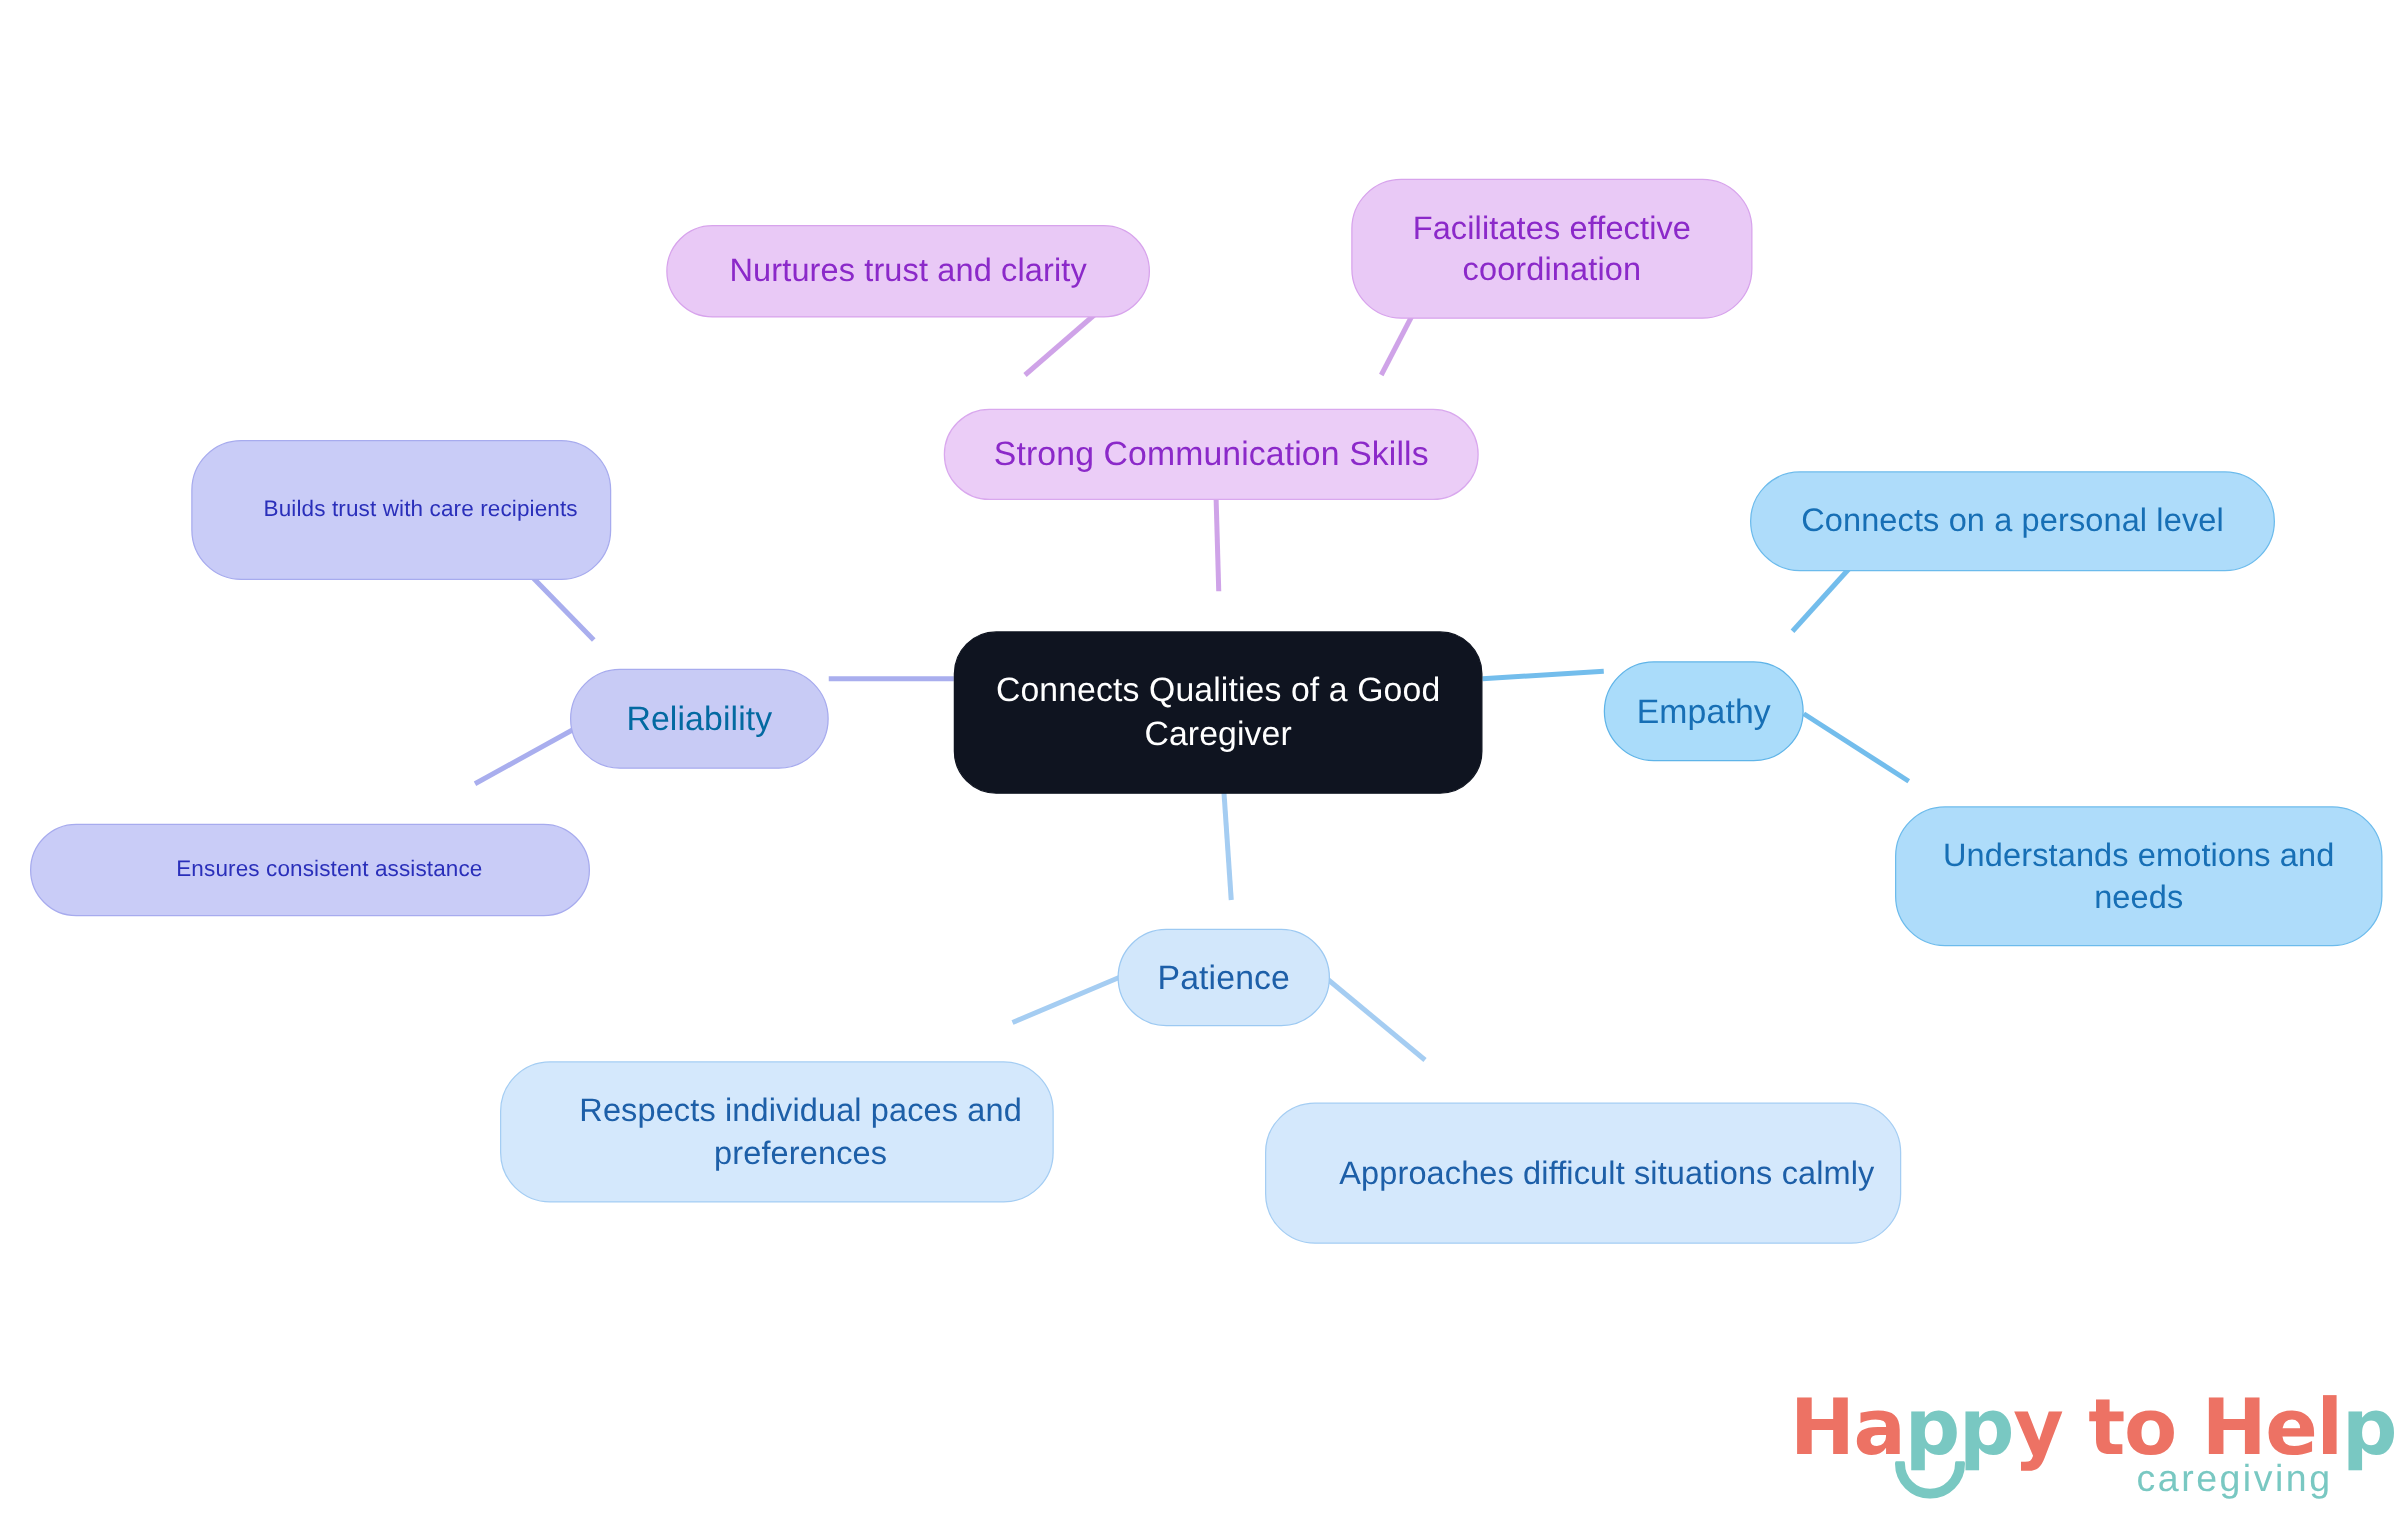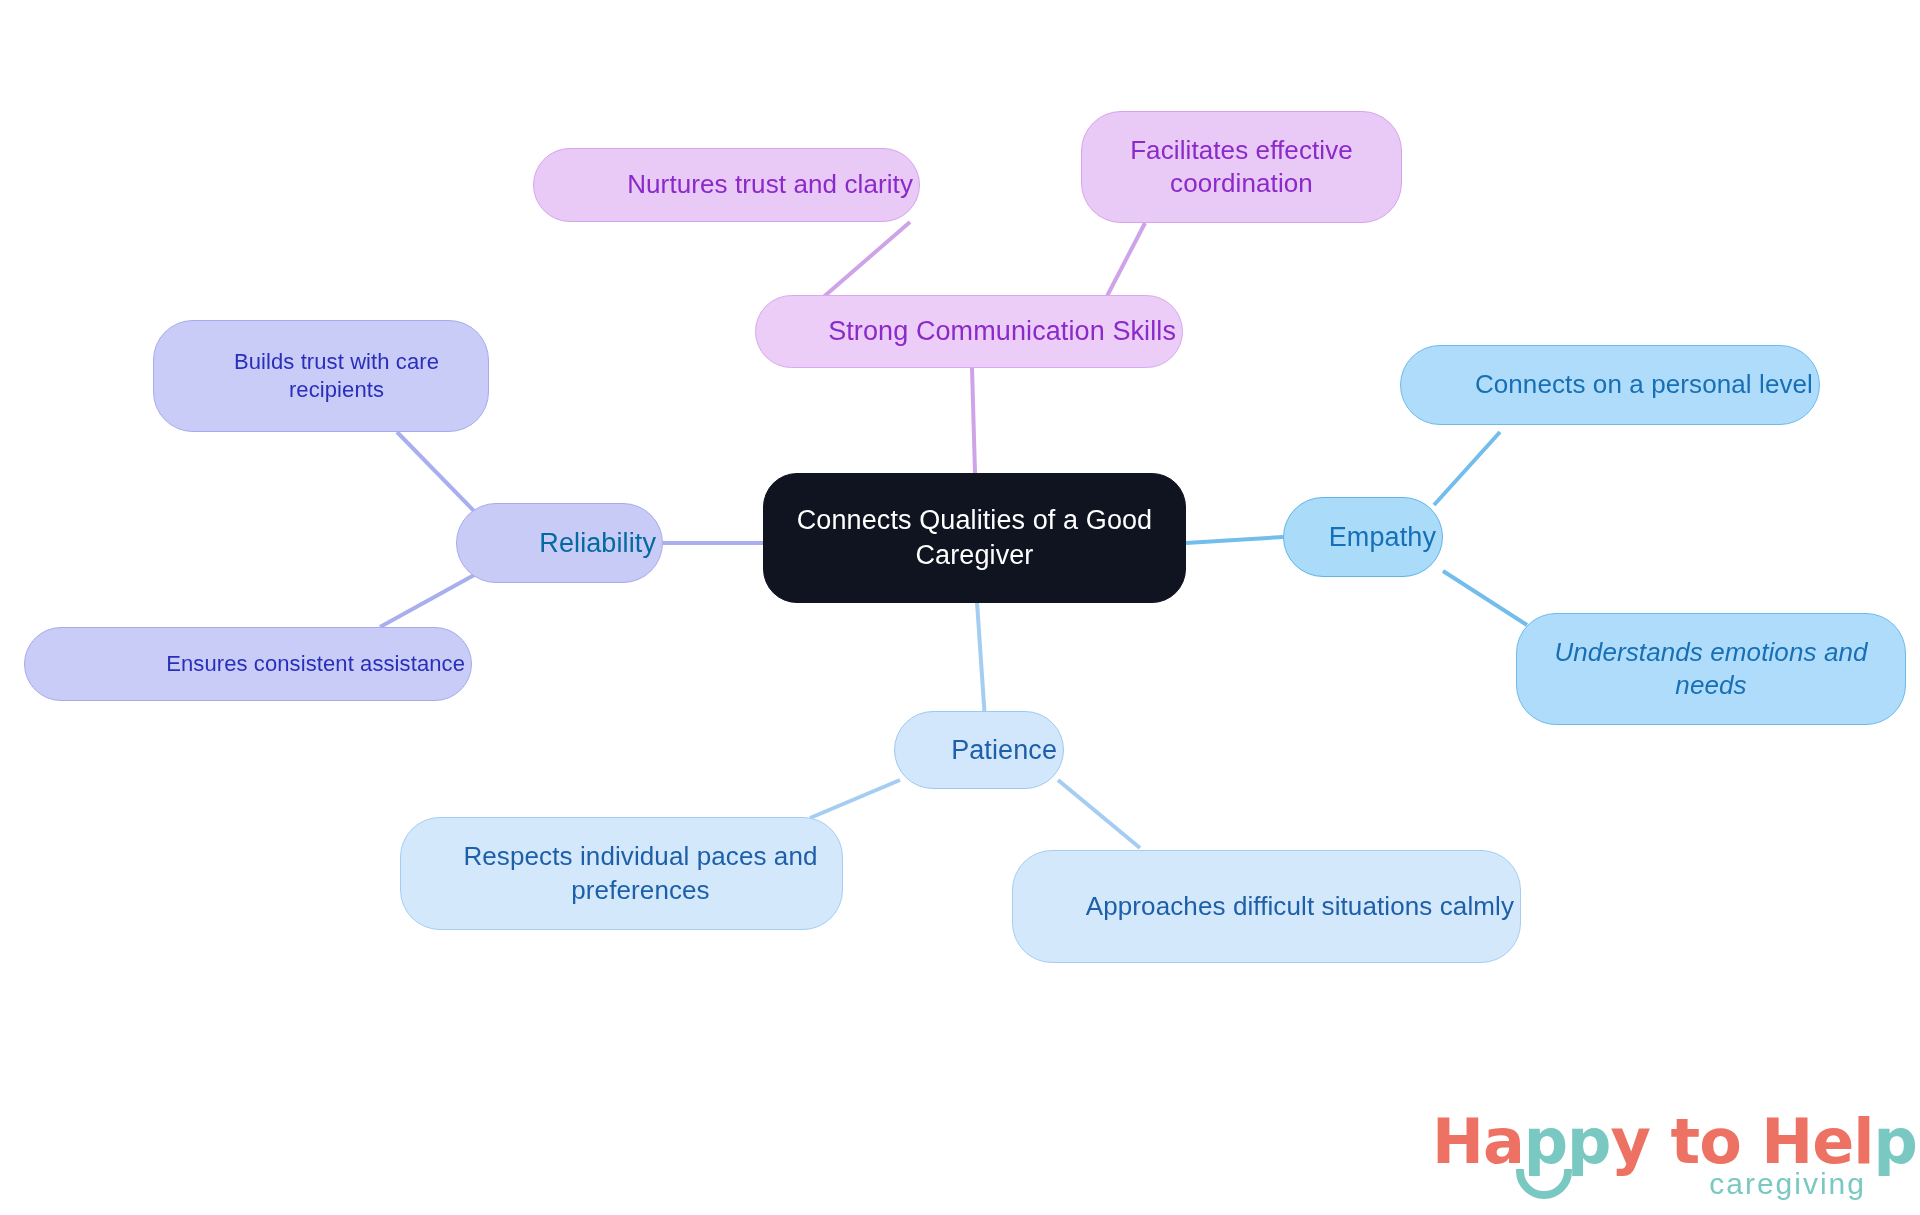--- a/index.html
+++ b/index.html
@@ -30,27 +30,28 @@
     width: 1920px;
     height: 1215px;
     pointer-events: none;
   }
 
   .node {
     position: absolute;
     box-sizing: border-box;
     display: flex;
     align-items: center;
-    justify-content: flex-end;
+    justify-content: center;
     text-align: center;
     border-radius: 40px;
     border-style: solid;
     border-width: 1.5px;
     line-height: 1.28;
     letter-spacing: 0.1px;
+    margin-top: 32px;
   }
 
   .node-label {
     display: block;
     padding: 0 6px;
   }
 
   
   .node-root {
     background: #0f1420;
@@ -78,21 +79,21 @@
   .n-rel-branch {
     background: #c8cbf5;
     border-color: #a7abee;
     color: #0369a1;
     font-size: 27px;
   }
   .n-rel-leaf {
     background: #c9ccf7;
     border-color: #a7abee;
     color: #2a2fba;
-    font-size: 22px;
+    font-size: 18px;
     padding-left: 31px;
   }
 
   
   .n-emp-branch {
     background: #aadcfa;
     border-color: #5fb4e8;
     color: #176fb5;
     font-size: 27px;
   }
@@ -216,21 +217,21 @@
   </div>
 
   <div class="node n-emp-branch" style="left:1283px; top:497px; width:160px; height:80px;">
     <span class="node-label">Empathy</span>
   </div>
 
   <div class="node n-emp-leaf" style="left:1400px; top:345px; width:420px; height:80px;">
     <span class="node-label">Connects on a personal level</span>
   </div>
 
-  <div class="node n-emp-leaf" style="left:1516px; top:613px; width:390px; height:112px;font-style:italic;">
+  <div class="node n-emp-leaf" style="left:1516px; top:613px; width:390px; height:112px;">
     <span class="node-label">Understands emotions and needs</span>
   </div>
 
   <div class="node n-pat-branch" style="left:894px; top:711px; width:170px; height:78px;">
     <span class="node-label">Patience</span>
   </div>
 
   <div class="node n-pat-leaf" style="left:400px; top:817px; width:443px; height:113px;">
     <span class="node-label">Respects individual paces and preferences</span>
   </div>

